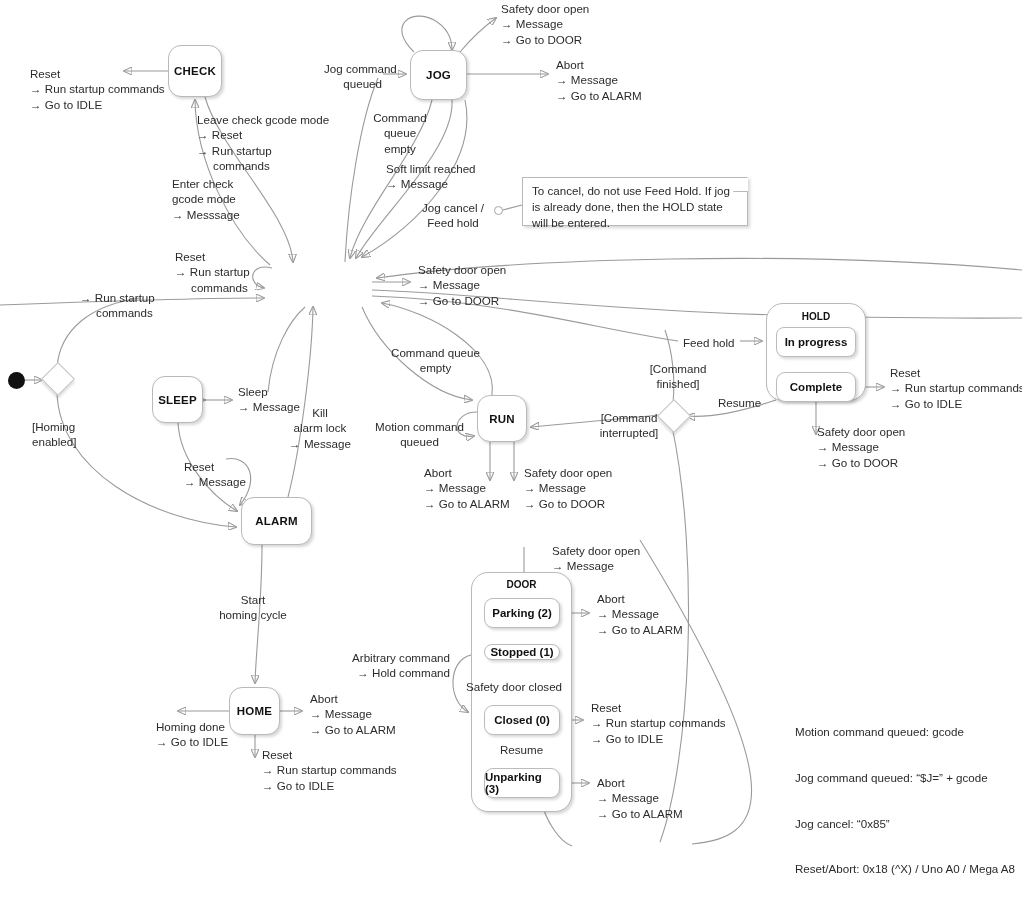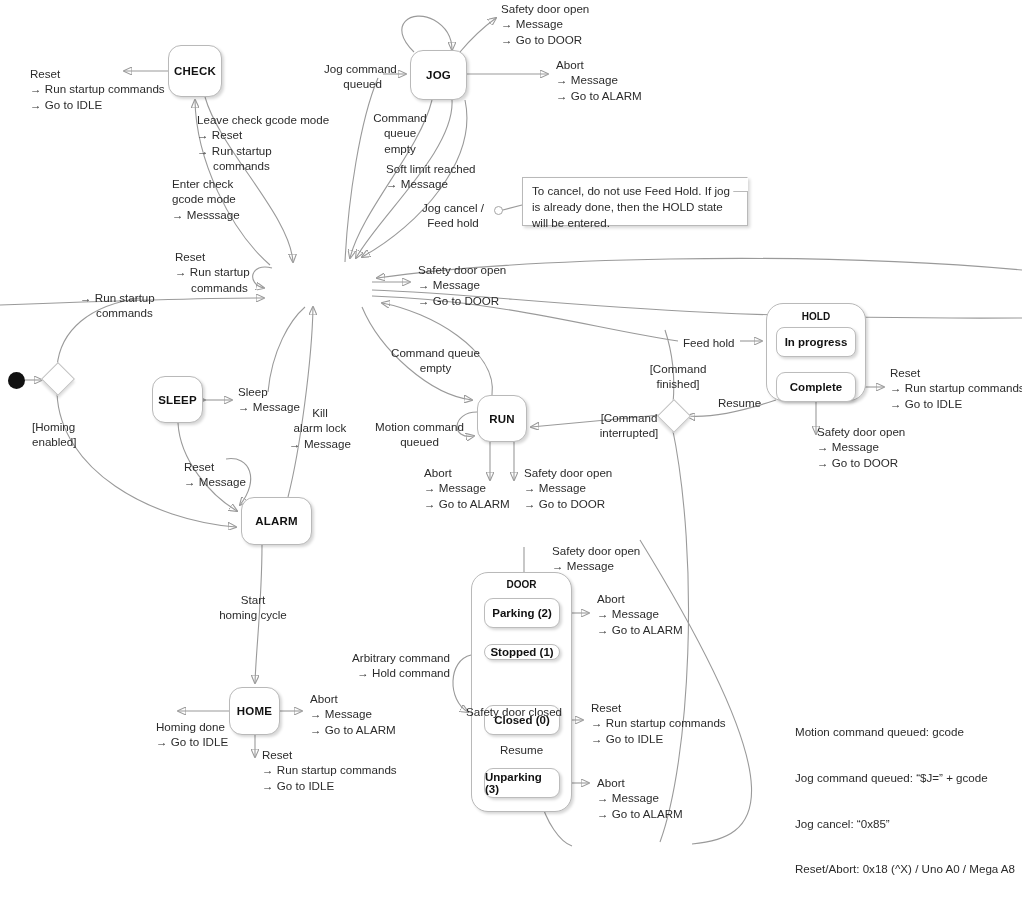--- a/index.html
+++ b/index.html
@@ -389,21 +389,21 @@
   <div class="lbl" style="left:262px; top:747px;">Reset
 → Run startup commands
 → Go to IDLE</div>
   <div class="lbl" style="left:552px; top:543px;">Safety door open
 → Message</div>
   <div class="lbl" style="left:597px; top:591px;">Abort
 → Message
 → Go to ALARM</div>
   <div class="lbl rgt" style="left:337px; top:650px; width:113px;">Arbitrary command
 → Hold command</div>
-  <div class="lbl" style="left:466px; top:679px;margin-top:25px;">Safety door closed</div>
+  <div class="lbl" style="left:466px; top:679px;">Safety door closed</div>
   <div class="lbl" style="left:591px; top:700px;">Reset
 → Run startup commands
 → Go to IDLE</div>
   <div class="lbl" style="left:500px; top:742px;">Resume</div>
   <div class="lbl" style="left:597px; top:775px;">Abort
 → Message
 → Go to ALARM</div>
 
   <div class="note" style="left:522px; top:177px; width:226px; height:49px;">
     <span class="fold"></span>

